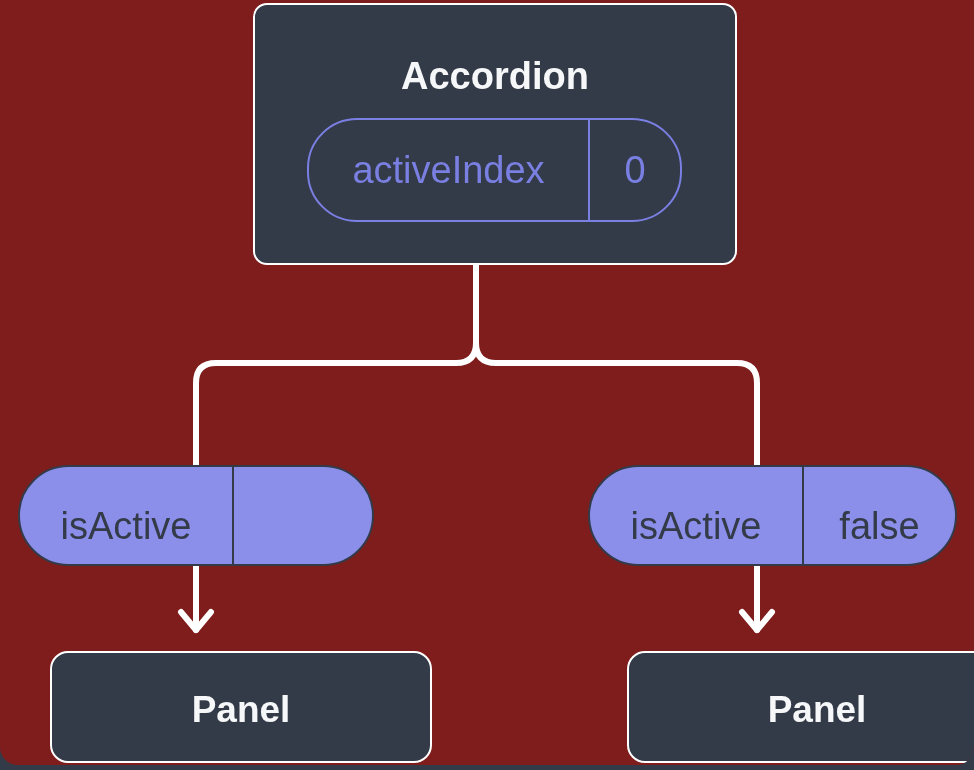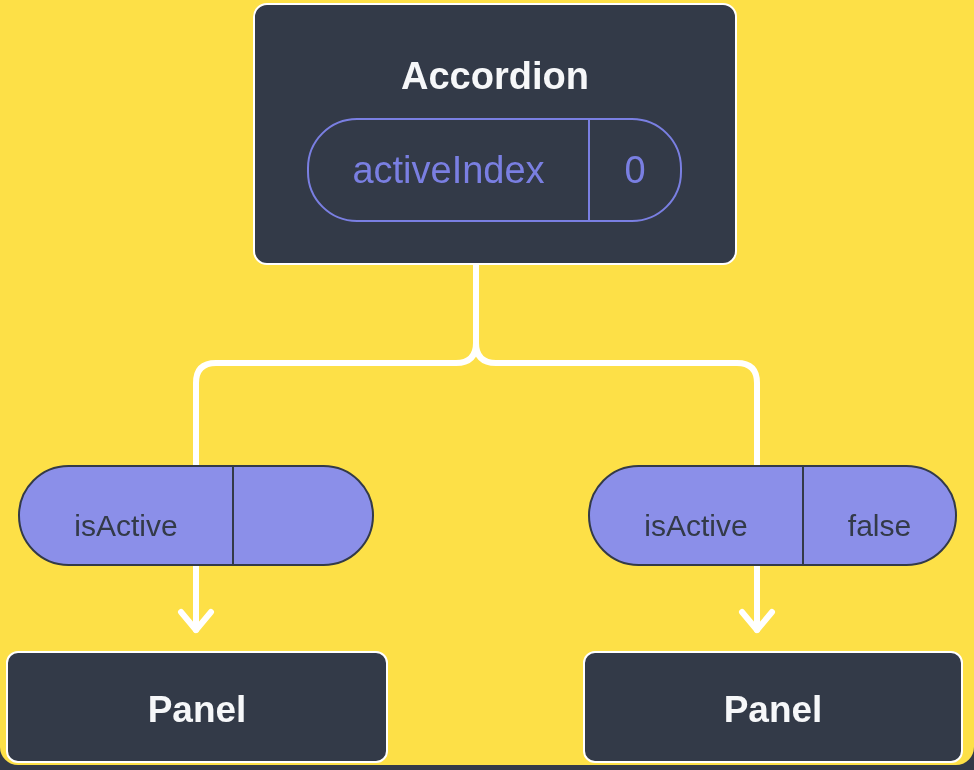--- a/index.html
+++ b/index.html
@@ -6,21 +6,21 @@
   body{
     width:974px;height:770px;
     background:#333A48;
     font-family:"Liberation Sans","DejaVu Sans",sans-serif;
     overflow:hidden;
     position:relative;
   }
   .canvas{
     position:absolute;left:0;top:0;
     width:974px;height:765px;
-    background:#fde047;
+    background:#7f1d1d;
     border-radius:0 0 18px 18px;
     overflow:hidden;
   }
   .connector-svg{
     position:absolute;left:0;top:0;width:974px;height:770px;
     z-index:1;
   }
   .node{
     position:absolute;
     background:#333A48;
@@ -61,27 +61,27 @@
     position:absolute;
     display:flex;align-items:stretch;
     background:#8B8FE9;
     border:2px solid #333A48;
     border-radius:51px;
     box-sizing:border-box;
     overflow:hidden;
     z-index:2;
     height:101px;
   }
-  .state-pill .pill-seg{color:#333A48;font-size:30px;margin-top:20px;}
+  .state-pill .pill-seg{color:#333A48;font-size:38px;margin-top:20px;}
   .state-pill .seg-name{width:212px;}
   .state-pill .seg-value{flex:1;}
   .state-pill .pill-divider{width:2px;background:#333A48;}
   .state-pill-left{left:18px;top:465px;width:356px;}
   .state-pill-right{left:588px;top:465px;width:369px;}
-  .panel-node{border-radius:12px;}
+  .panel-node{border-radius:18px;margin-left:44px;}
   .panel-node .node-title{top:38px;font-size:37px;}
   .panel-left{left:6px;top:651px;width:382px;height:112px;}
   .panel-right{left:583px;top:651px;width:380px;height:112px;}
 </style>
 </head>
 <body>
 
 <div class="canvas">
 
   <svg class="connector-svg" viewBox="0 0 974 770">

